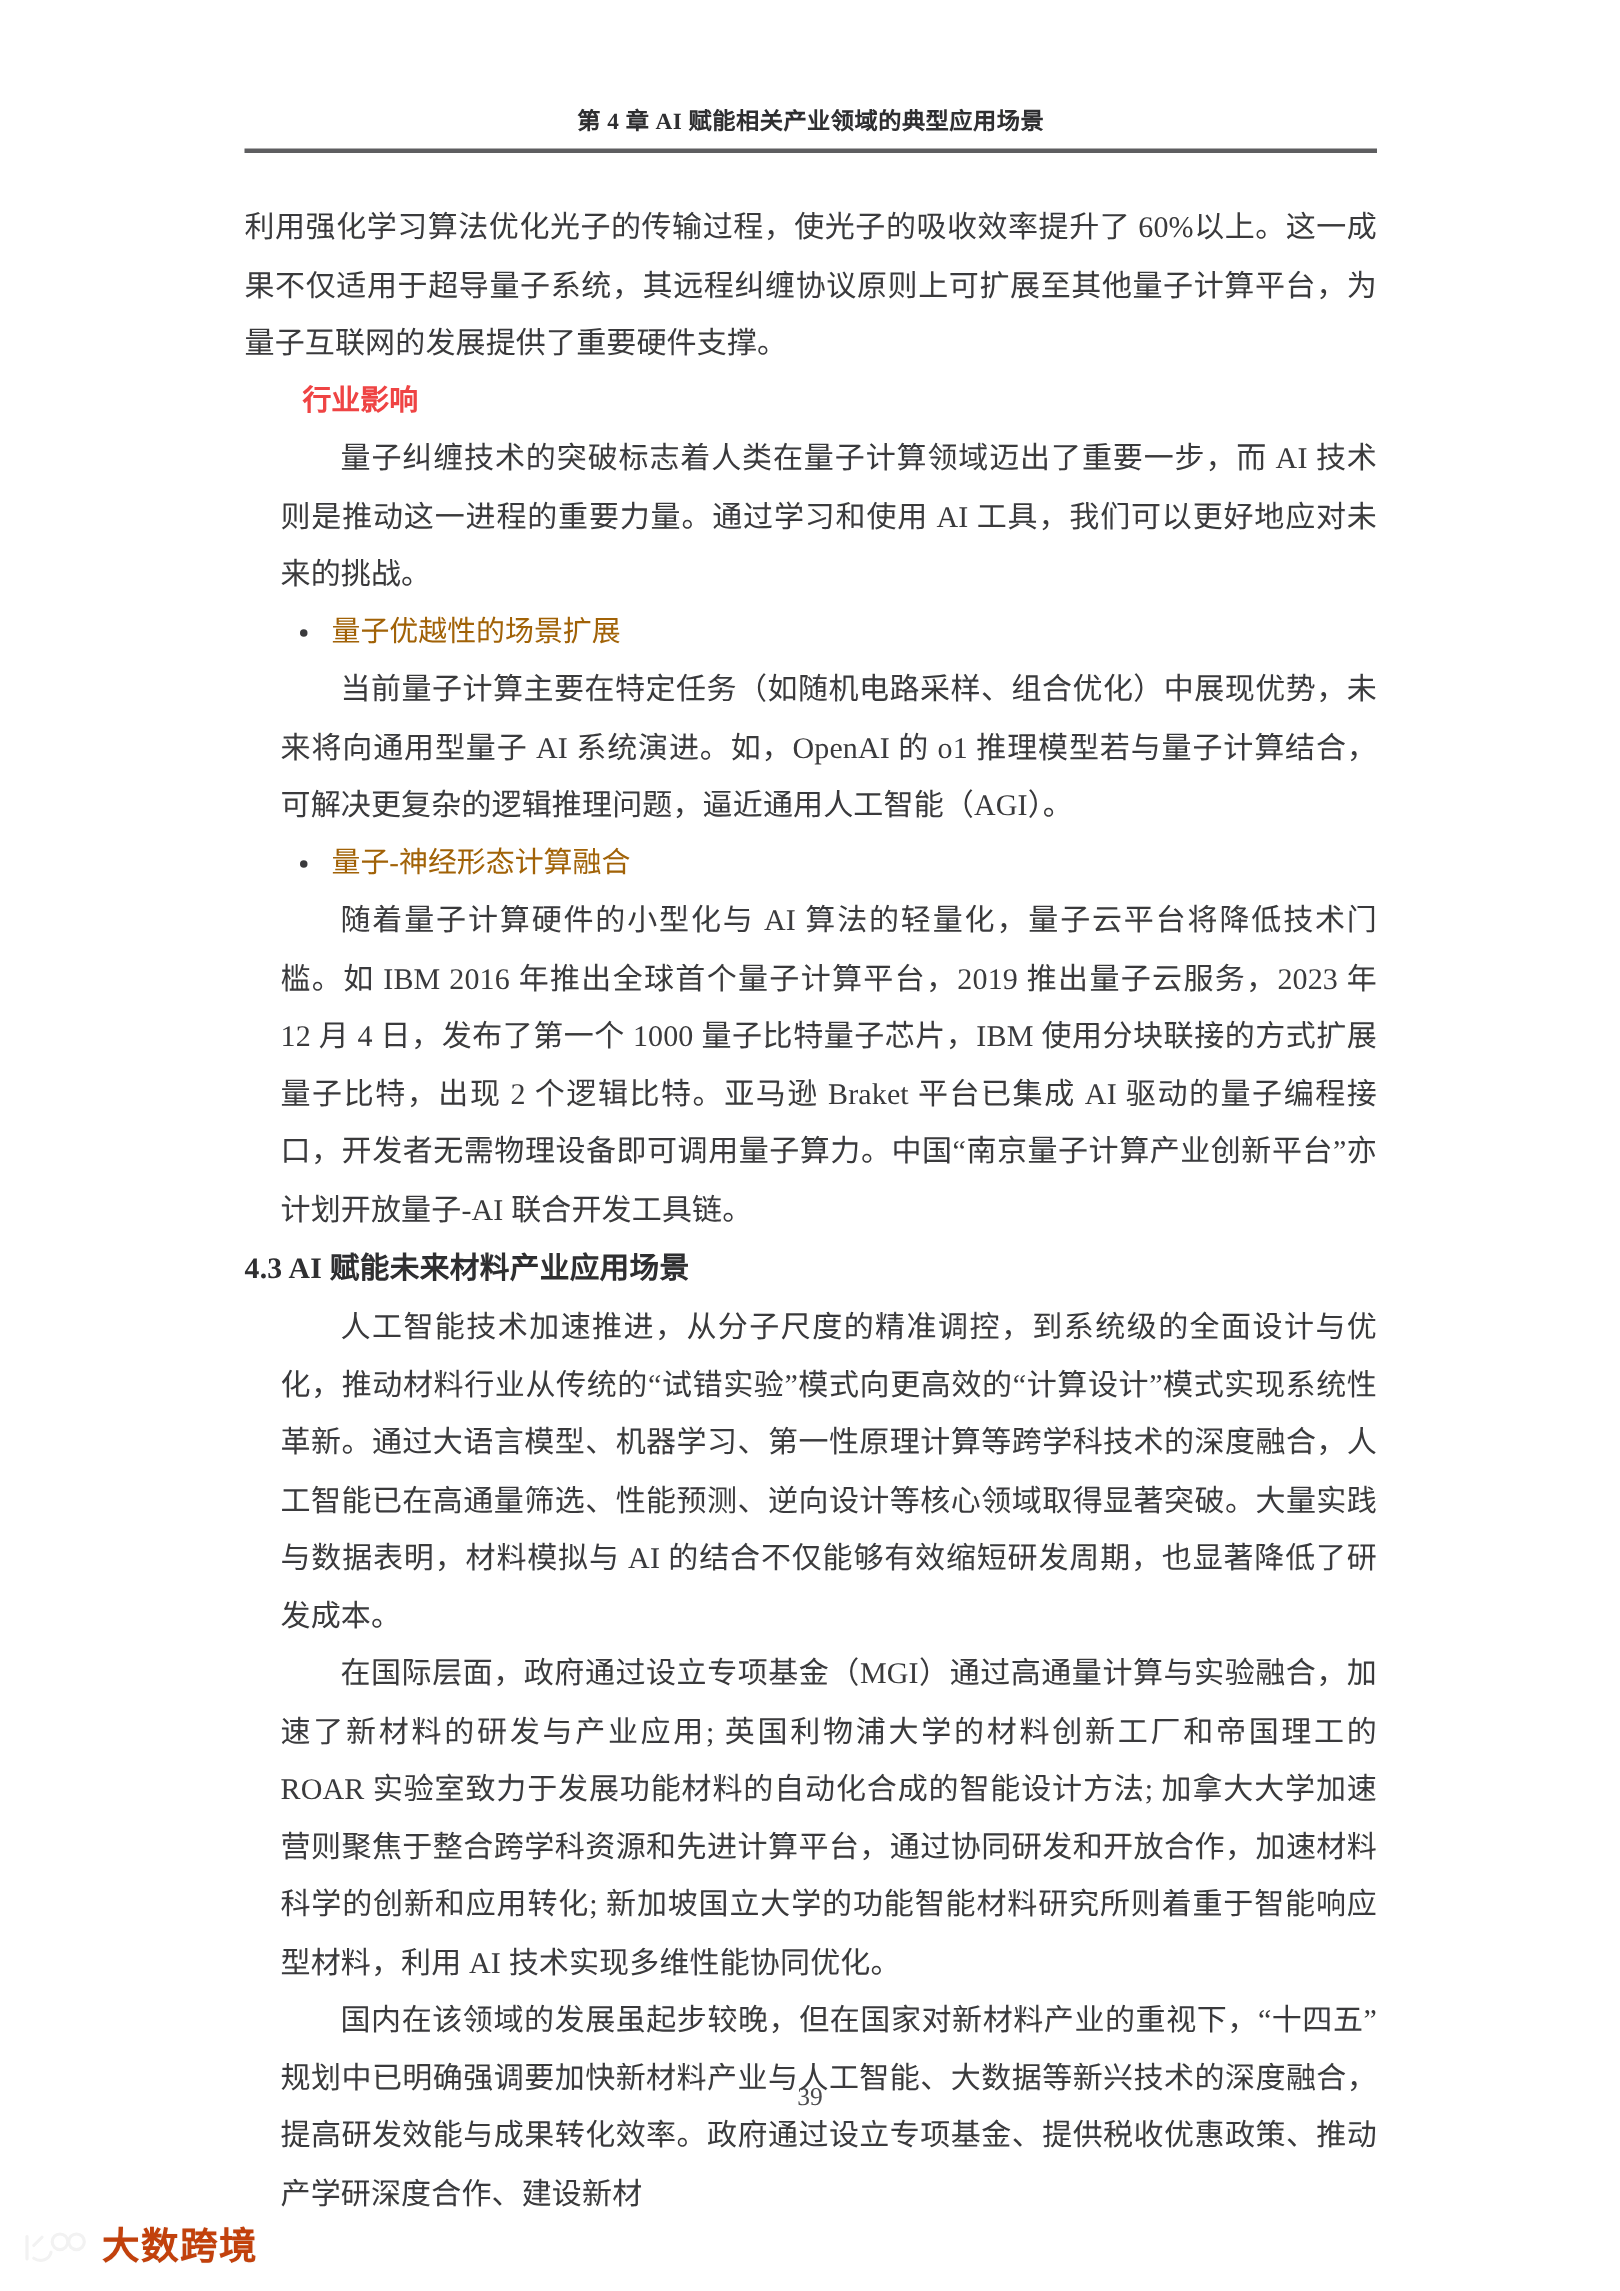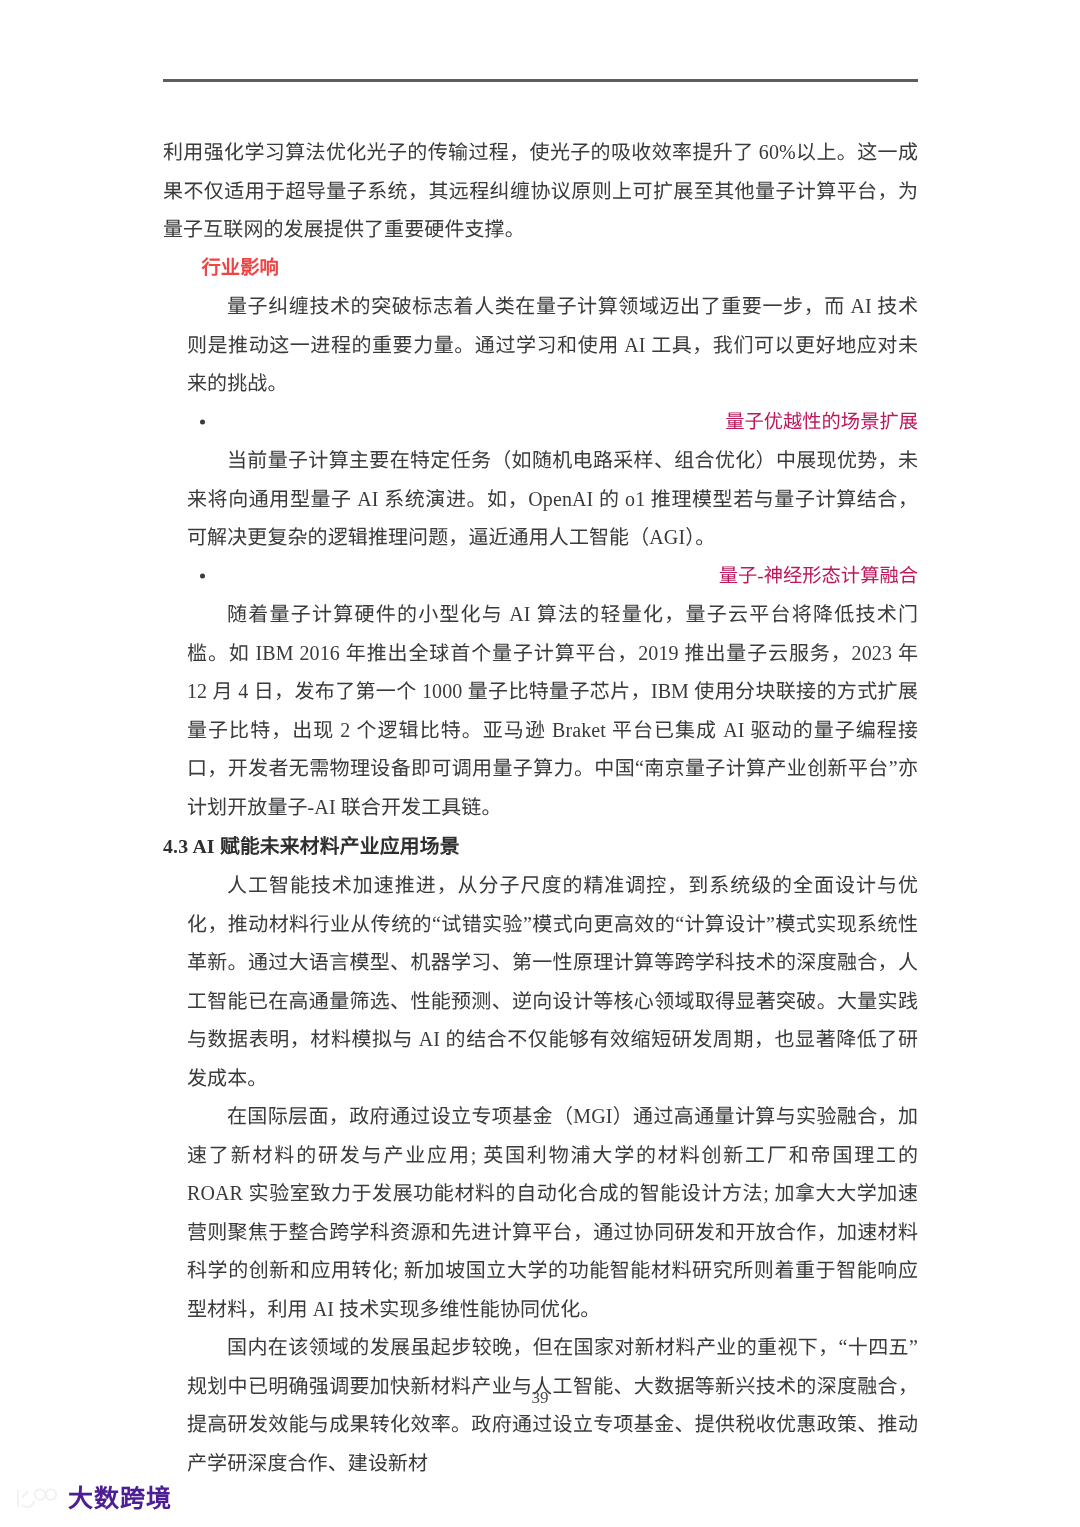--- a/index.html
+++ b/index.html
@@ -89,24 +89,23 @@
     font-weight: bold;
     text-indent: 0;
     color: #2f2f31;
     letter-spacing: 0.2px;
   }
 
   
   .bullet-line {
     font-size: 19.3px;
     line-height: 38.5px;
-    color: #be185d;
+    color: #a16207;
     padding-left: 37px;
     position: relative;
-    text-align: right;
   }
   .bullet-dot {
     position: absolute;
     left: 37px;
     top: 50%;
     transform: translateY(-50%);
     width: 5px;
     height: 5px;
     border-radius: 50%;
     background: #3a3a3c;
@@ -142,32 +141,33 @@
   }
   .wm-logo {
     width: 46px;
     height: 26px;
     display: block;
   }
   .wm-text {
     font-family: "Liberation Sans", "DejaVu Sans", sans-serif;
     font-size: 25px;
     font-weight: bold;
-    color: #4c1d95;
+    color: #c2410c;
     letter-spacing: 1px;
     line-height: 1;
     text-shadow: 0 0 1px #e8e8e8;
   }
 </style>
 </head>
 <body>
 
 <div class="page">
 
   <div class="header-zone">
+    <div class="header-title">第 4 章 AI 赋能相关产业领域的典型应用场景</div>
     <div class="header-rule"></div>
   </div>
 
   <div class="content" id="body-content">
       <p class="para noindent">利用强化学习算法优化光子的传输过程，使光子的吸收效率提升了 60%以上。这一成果不仅适用于超导量子系统，其远程纠缠协议原则上可扩展至其他量子计算平台，为量子互联网的发展提供了重要硬件支撑。</p>
       <p class="subhead">行业影响</p>
       <p class="para indent">量子纠缠技术的突破标志着人类在量子计算领域迈出了重要一步，而 AI 技术则是推动这一进程的重要力量。通过学习和使用 AI 工具，我们可以更好地应对未来的挑战。</p>
       <div class="bullet-line"><span class="bullet-dot"></span><span class="bullet-text">量子优越性的场景扩展</span></div>
       <p class="para indent">当前量子计算主要在特定任务（如随机电路采样、组合优化）中展现优势，未来将向通用型量子 AI 系统演进。如，OpenAI 的 o1 推理模型若与量子计算结合，可解决更复杂的逻辑推理问题，逼近通用人工智能（AGI）。</p>
       <div class="bullet-line"><span class="bullet-dot"></span><span class="bullet-text">量子-神经形态计算融合</span></div>

